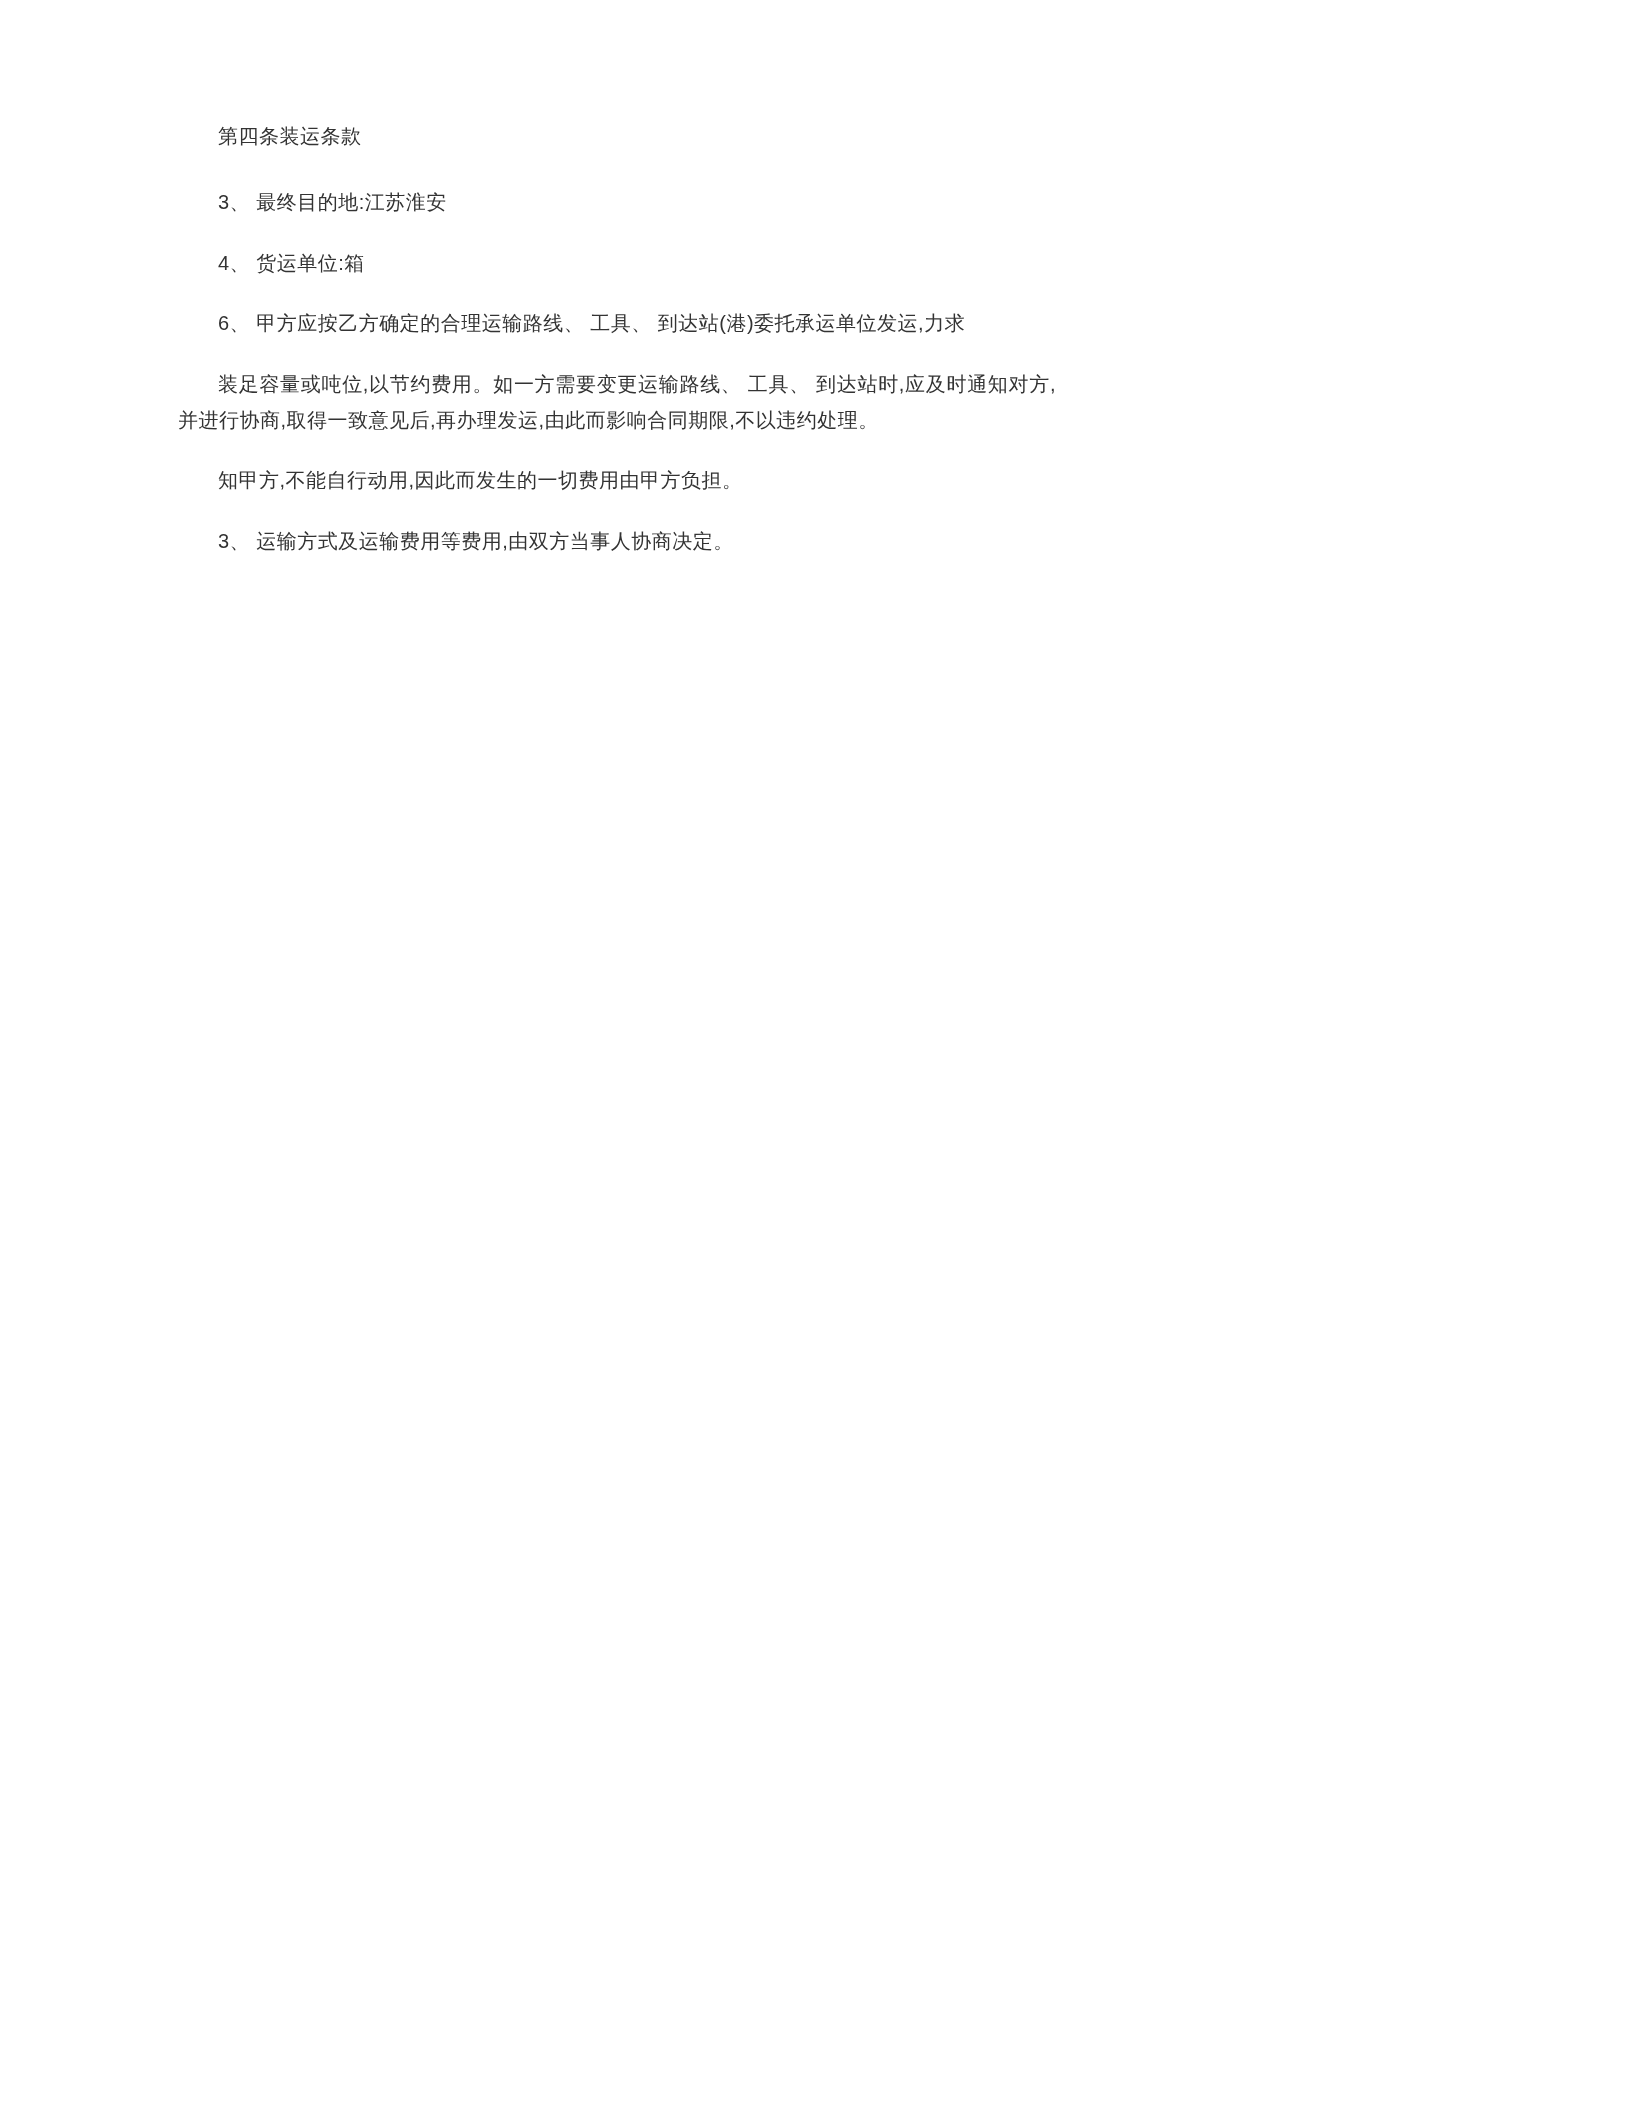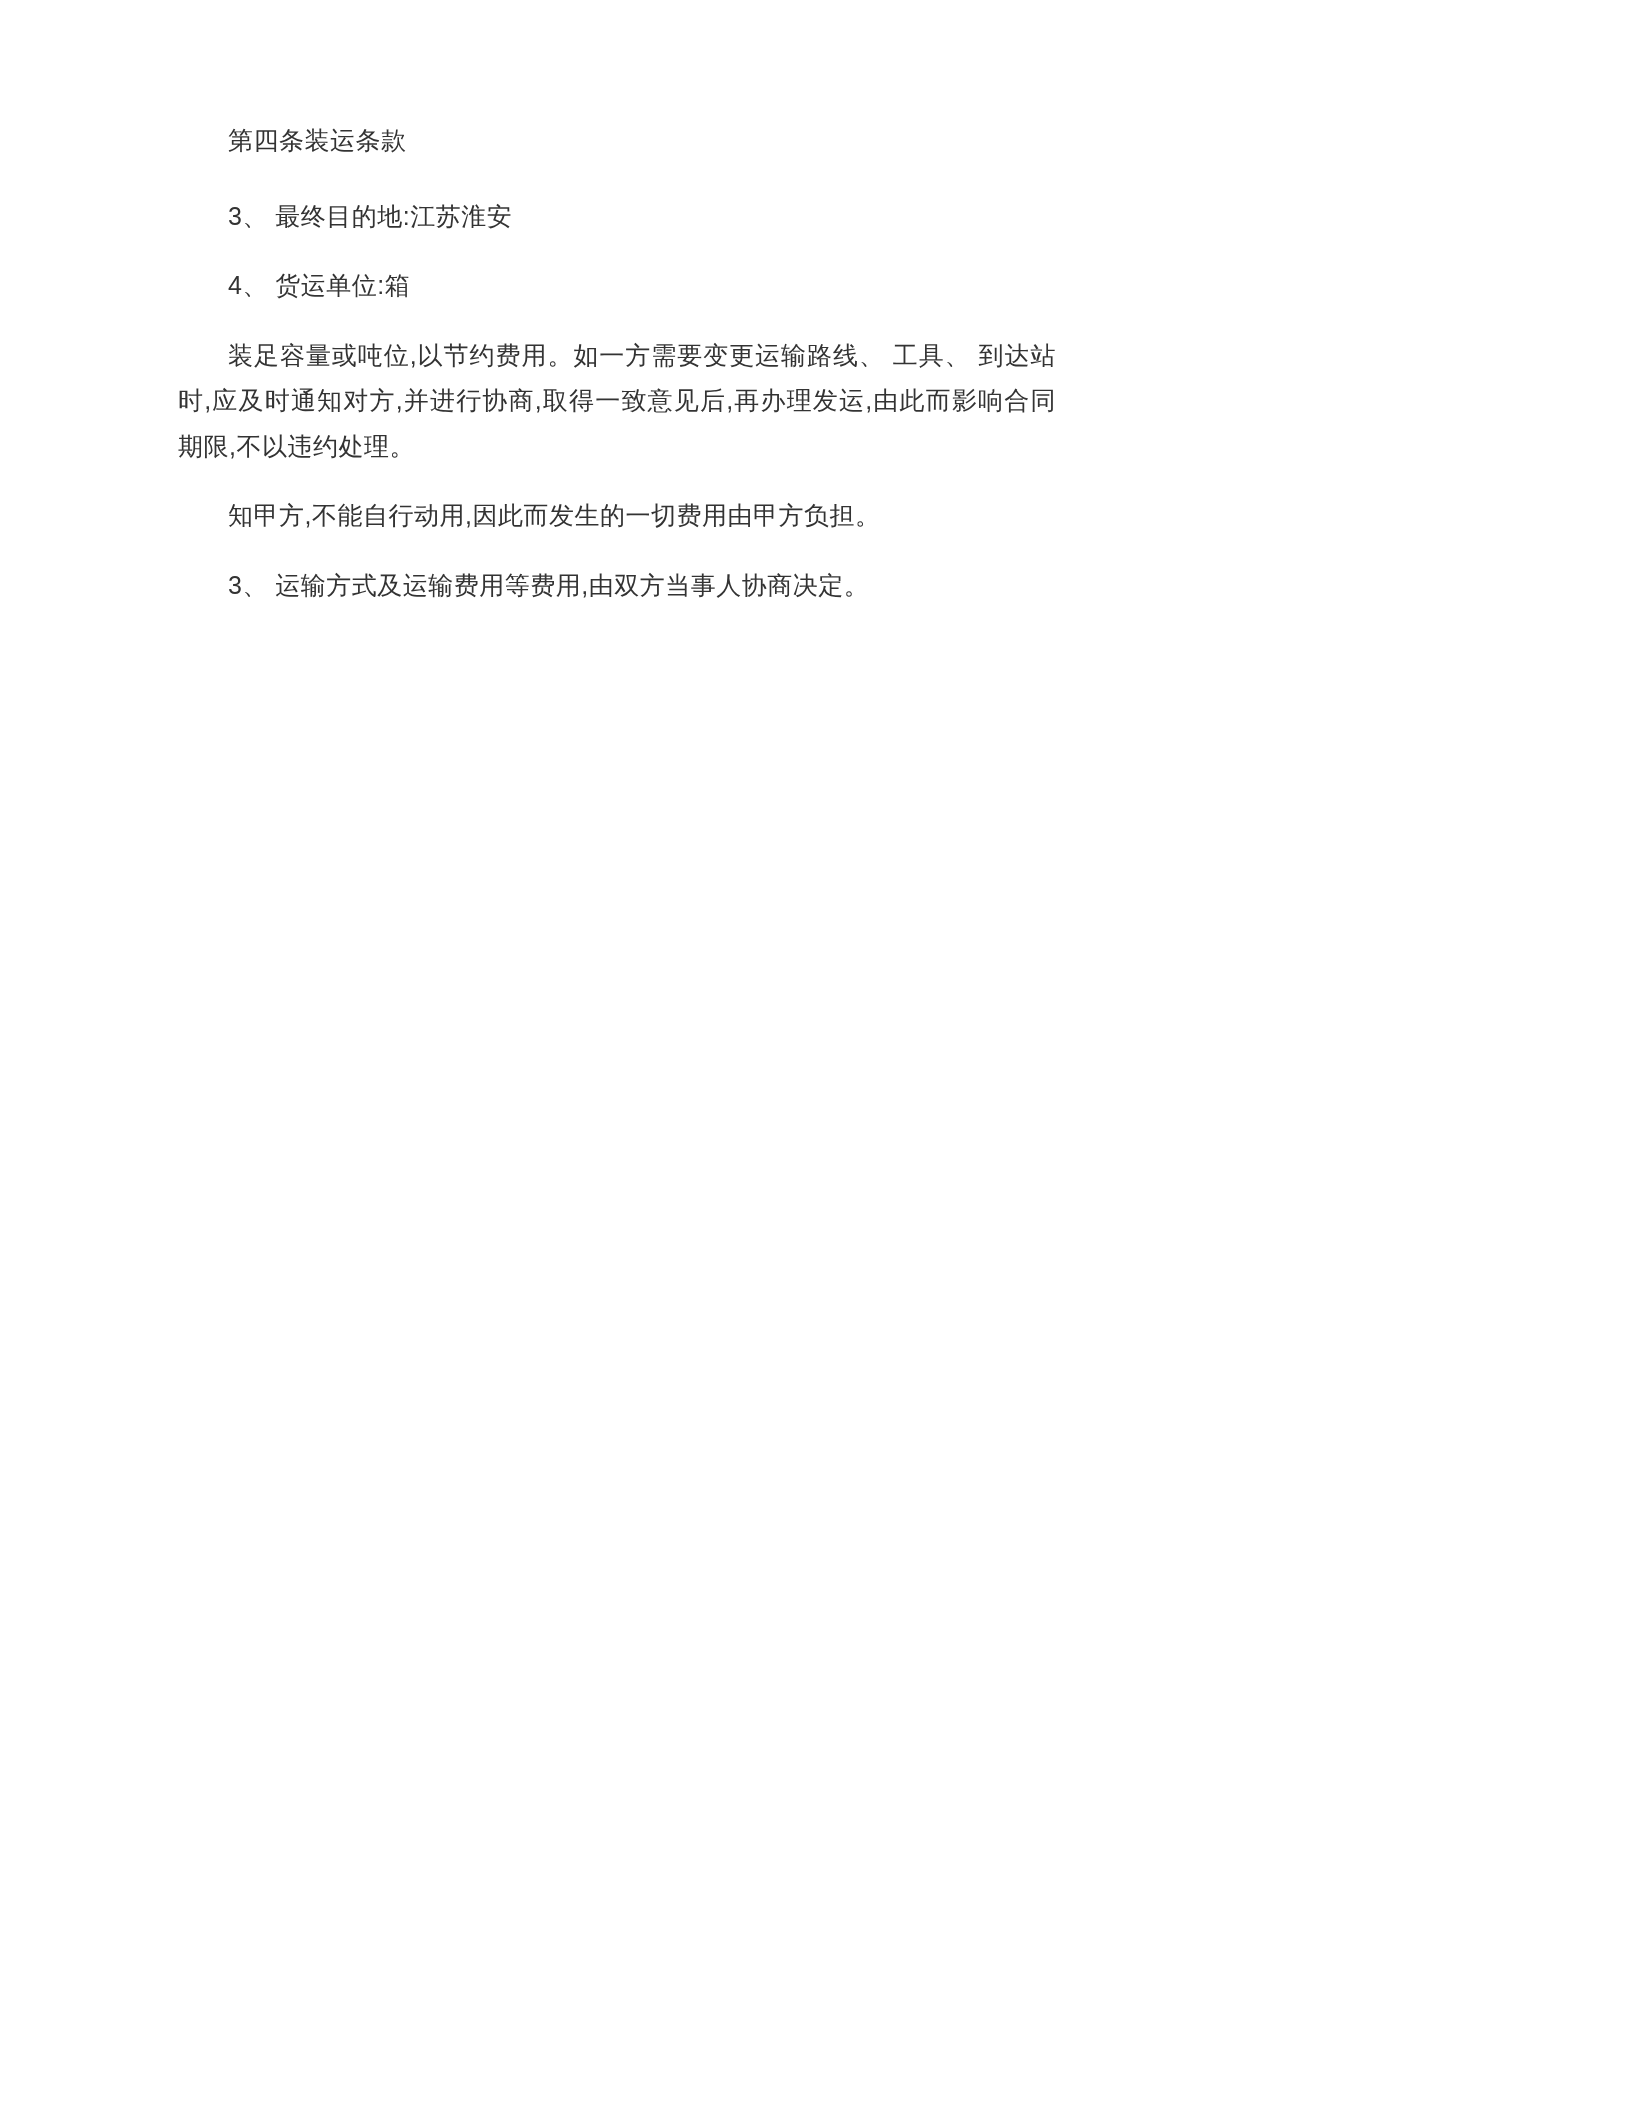--- a/index.html
+++ b/index.html
@@ -13,21 +13,21 @@
     height: 2112px;
     margin: 0 auto;
     background: #ffffff;
     box-sizing: border-box;
     padding: 118px 0 0 178px;
     overflow: hidden;
   }
   .content {
     width: 878px;
     font-family: "Liberation Sans", "DejaVu Sans", sans-serif;
-    font-size: 25px;
+    font-size: 20px;
     line-height: 1.82;
     color: #333333;
     letter-spacing: 0.5px;
   }
   .content p {
     margin: 0 0 24px 0;
     text-indent: 2em;
     text-align: justify;
     text-justify: inter-ideograph;
   }
@@ -36,17 +36,18 @@
   }
 </style>
 </head>
 <body>
 
 <div class="page">
   <div class="content">
     <p class="heading">第四条装运条款</p>
     <p>3、 最终目的地:江苏淮安</p>
     <p>4、 货运单位:箱</p>
+    <p>6、 甲方应按乙方确定的合理运输路线、 工具、 到达站(港)委托承运单位发运,力求</p>
     <p>装足容量或吨位,以节约费用。如一方需要变更运输路线、 工具、 到达站时,应及时通知对方,并进行协商,取得一致意见后,再办理发运,由此而影响合同期限,不以违约处理。</p>
     <p>知甲方,不能自行动用,因此而发生的一切费用由甲方负担。</p>
     <p>3、 运输方式及运输费用等费用,由双方当事人协商决定。</p>
   </div>
 </div>
 
 </body></html>

